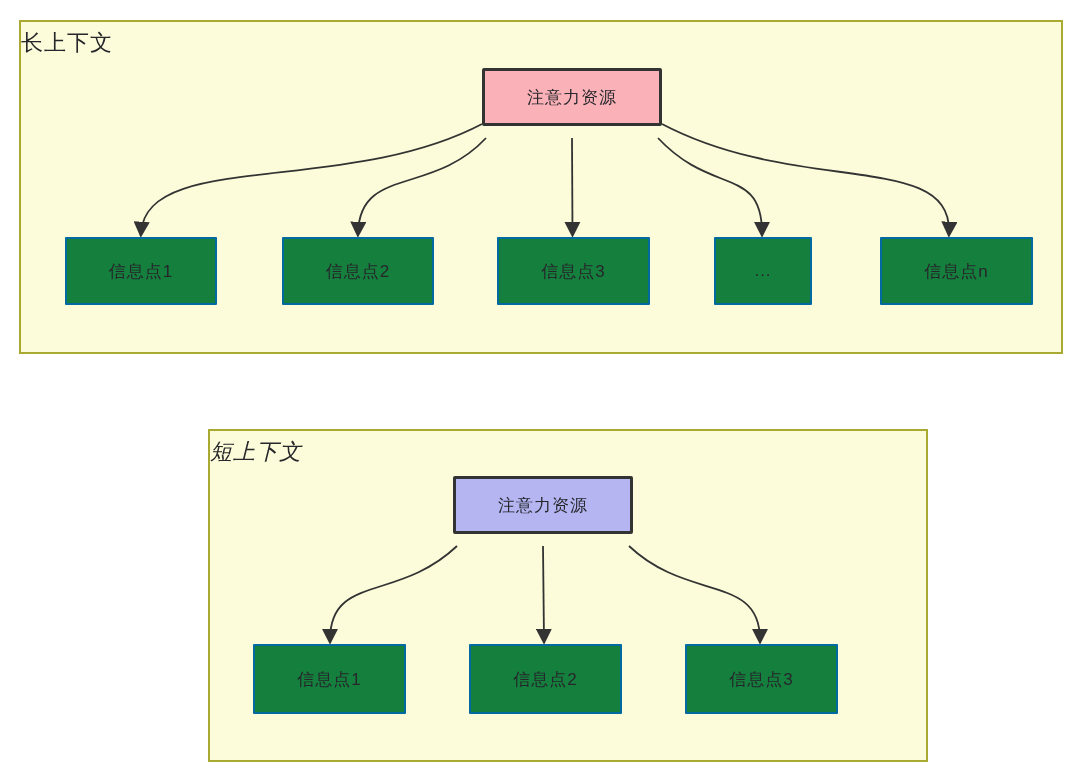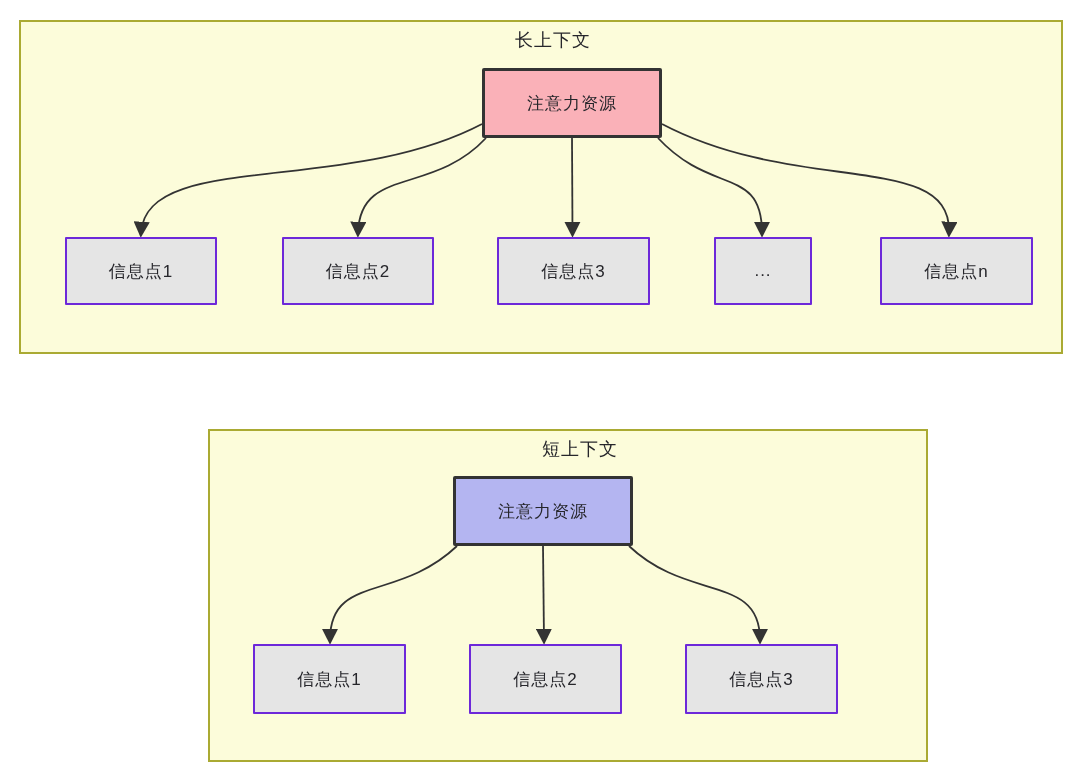--- a/index.html
+++ b/index.html
@@ -11,51 +11,50 @@
     font-family: "Liberation Sans", sans-serif;
     overflow: hidden;
   }
   .panel {
     position: absolute;
     background: #fcfcda;
     border: 2px solid #aaaa33;
     box-sizing: border-box;
   }
   .panel-long  { left: 19px;  top: 20px;  width: 1044px; height: 334px; }
-  .panel-short { left: 208px; top: 429px; width: 720px;  height: 333px; }
+  .panel-short { left: 208px; top: 429px; width: 720px;  height: 333px; font-style: italic; }
   .panel-title {
     position: absolute;
-    left: 12px; top: 6px;
+    left: 0; top: 6px;
     width: 100%;
-    text-align: center;
-    font-size: 18px;
+    font-size: 22px;
     color: #26262b;
     letter-spacing: 1px;
   }
   .node {
     position: absolute;
     box-sizing: border-box;
     display: flex;
     align-items: center;
     justify-content: center;
     font-size: 17px;
     color: #26262b;
     letter-spacing: 1px;
   }
   .attention {
     border: 3px solid #333333;
     border-radius: 2px;
     width: 180px;
-    height: 70px;
+    height: 58px;
   }
   .attention-long  { left: 482px; top: 68px;  background: #fab1b8; }
   .attention-short { left: 453px; top: 476px; background: #b4b5f1; }
   .info {
-    background: #e5e5e5;
-    border: 2px solid #6d28d9;
+    background: #15803d;
+    border: 2px solid #0369a1;
     border-radius: 1px;
     height: 68px;
   }
   
   .i-l1 { left: 65px;  top: 237px; width: 152px; }
   .i-l2 { left: 282px; top: 237px; width: 152px; }
   .i-l3 { left: 497px; top: 237px; width: 153px; }
   .i-ld { left: 714px; top: 237px; width: 98px;  }
   .i-ln { left: 872px; top: 237px; width: 153px; margin-left: 8px; }
   

